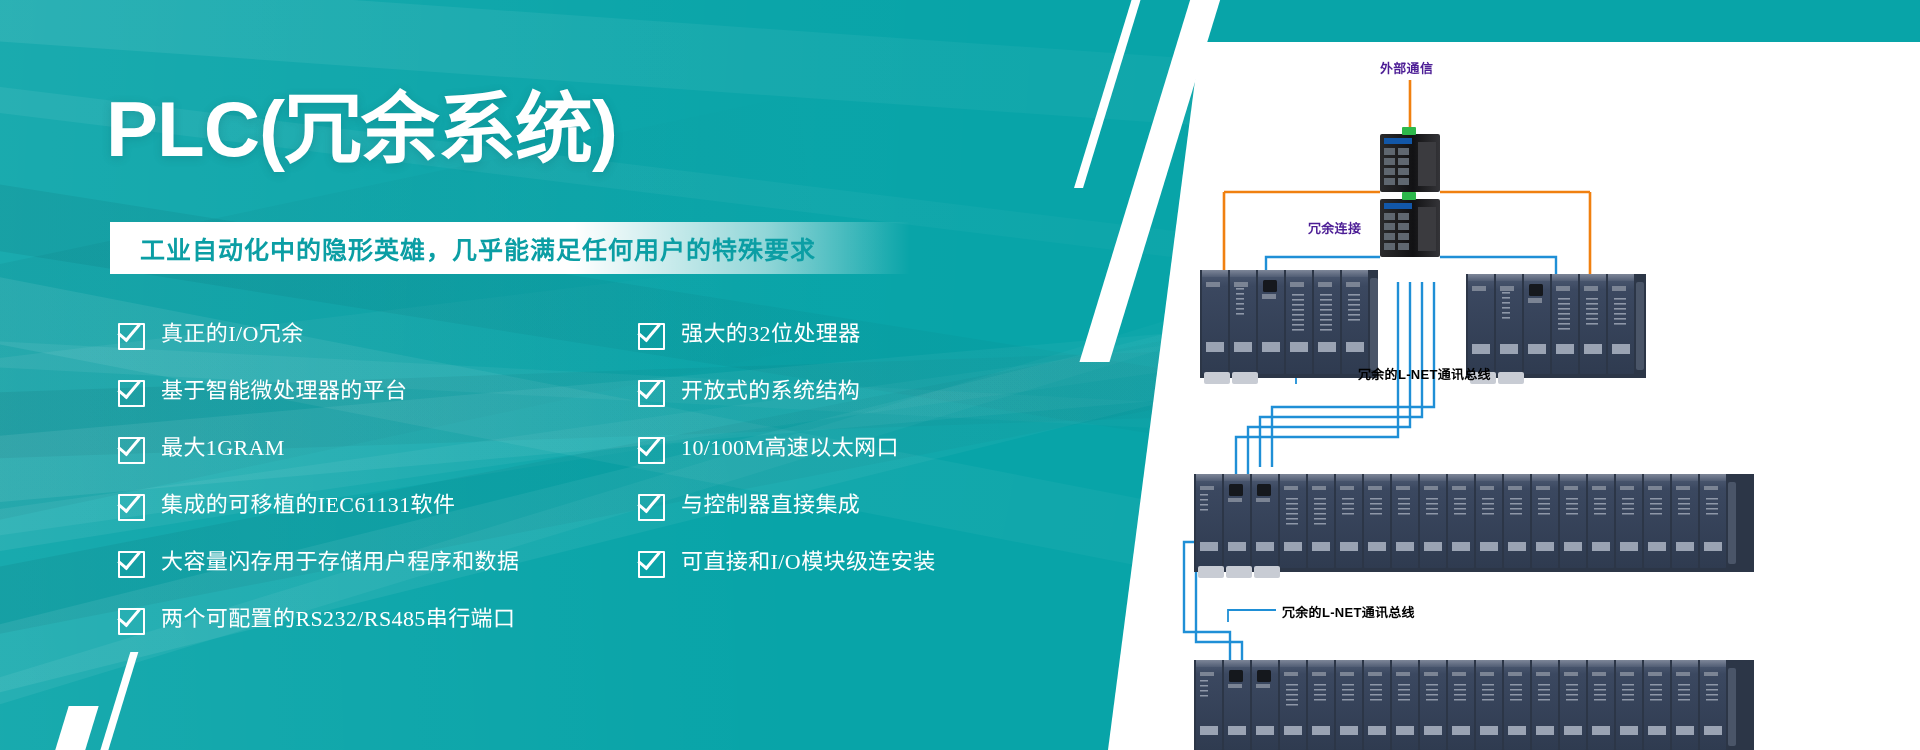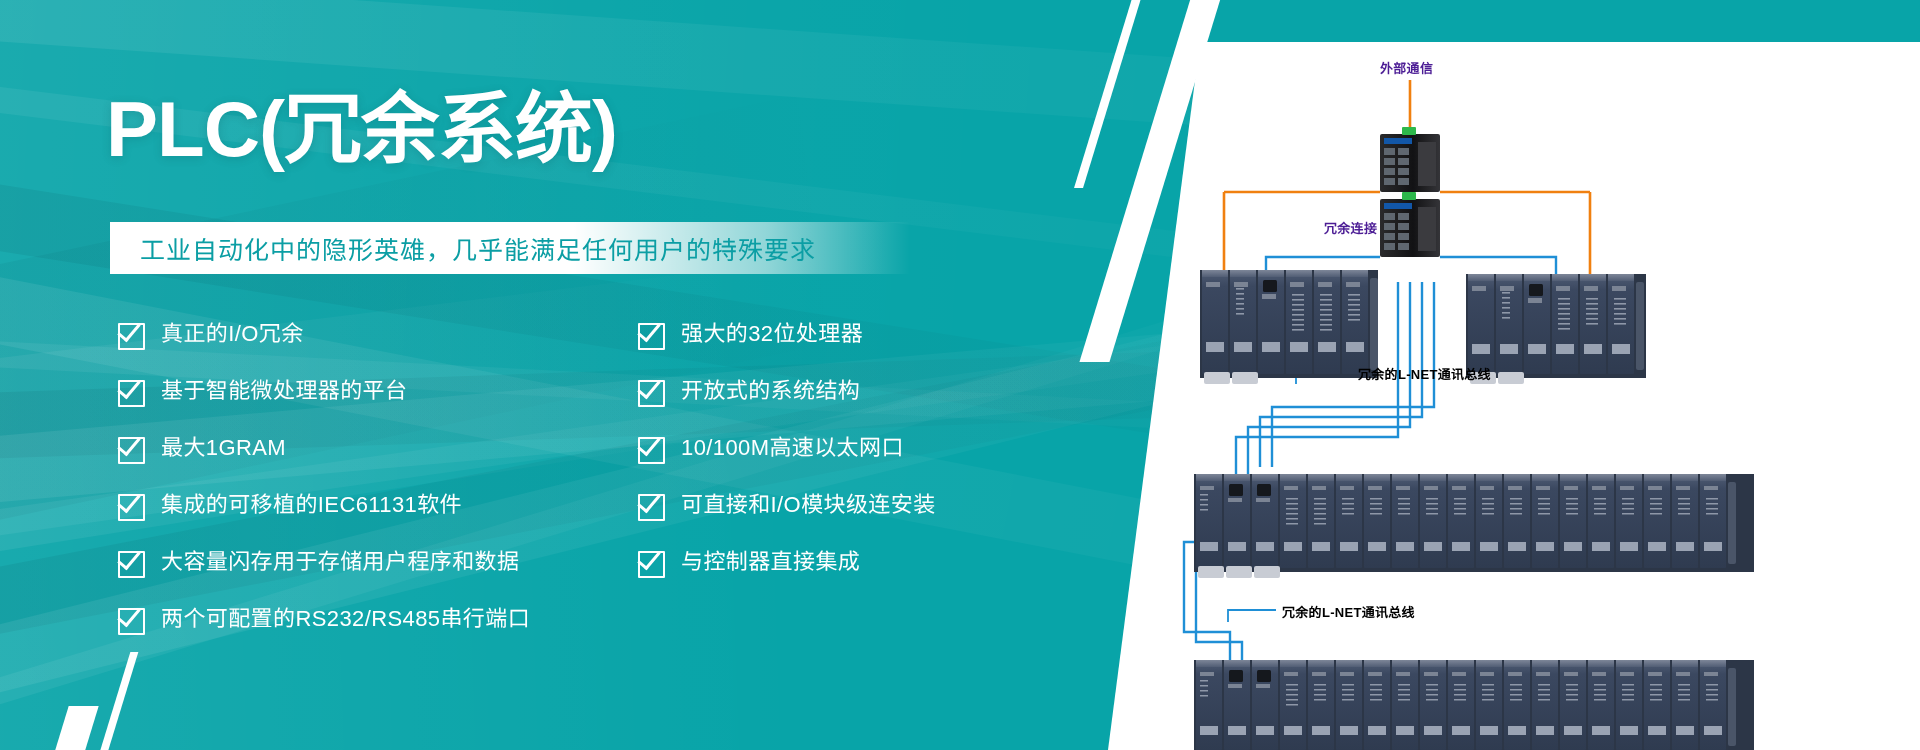--- a/index.html
+++ b/index.html
@@ -73,37 +73,38 @@
   .subtitle-bar{
     position:absolute;left:110px;top:222px;
     width:800px;height:52px;
     background:linear-gradient(90deg,#ffffff 0%,#ffffff 58%,rgba(255,255,255,.55) 82%,rgba(255,255,255,0) 100%);
     display:flex;align-items:center;
   }
   .subtitle-text{
     margin-left:30px;
     color:#0b9ea4;
     font-size:25px;
-    font-weight:normal;
+    font-weight:bold;
     letter-spacing:1px;
     white-space:nowrap;
   }
 
   .features{
     position:absolute;left:118px;top:320px;
     width:980px;
     display:flex;
   }
   .col{display:flex;flex-direction:column;}
   .col.left{width:520px;}
   .col.right{width:450px;text-align:center;}
 
   .feat{
     display:flex;align-items:flex-start;
     height:57px;
+    font-family:Liberation Serif, serif;
   }
   .cbox{
     position:relative;
     flex:0 0 auto;
     width:23px;height:23px;
     border:2.4px solid #ffffff;
     margin-top:3px;margin-right:16px;
     border-radius:1px;
   }
   .cbox::after{
@@ -211,25 +212,25 @@
         <div class="feat">
           <span class="cbox"></span>
           <span class="feat-label">开放式的系统结构</span>
         </div>
         <div class="feat">
           <span class="cbox"></span>
           <span class="feat-label">10/100M高速以太网口</span>
         </div>
         <div class="feat">
           <span class="cbox"></span>
+          <span class="feat-label">与控制器直接集成</span>
+        </div>
+        <div class="feat">
+          <span class="cbox"></span>
           <span class="feat-label">可直接和I/O模块级连安装</span>
-        </div>
-        <div class="feat">
-          <span class="cbox"></span>
-          <span class="feat-label">与控制器直接集成</span>
         </div>
       </div>
 
     </div>
   </div>
 
   <div class="diagram">
 
     <svg viewBox="0 0 812 708" xmlns="http://www.w3.org/2000/svg">
       <defs>
@@ -775,20 +776,20 @@
           <rect x="540" y="684" width="18" height="9"></rect>
             <rect x="568" y="684" width="18" height="9"></rect>
           <rect x="596" y="684" width="18" height="9"></rect>
         </g>
       </g>
 
     </svg>
 
     <span class="dlabel" style="left:272px;top:16px;">外部通信</span>
 
-    <span class="dlabel" style="left:200px;top:176px;margin-left:16px;">冗余连接</span>
+    <span class="dlabel" style="left:200px;top:176px;">冗余连接</span>
 
     <span class="dlabel blue" style="left:250px;top:322px;">冗余的L-NET通讯总线</span>
 
     <span class="dlabel blue" style="left:174px;top:560px;">冗余的L-NET通讯总线</span>
   </div>
 
 </div>
 
 </body></html>

